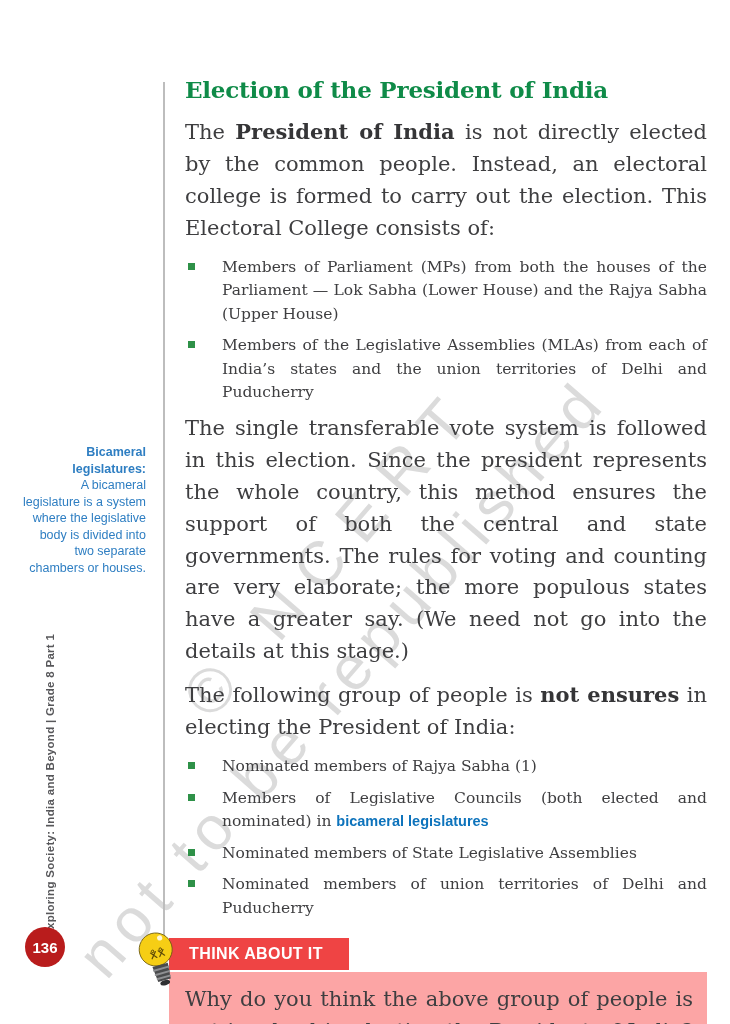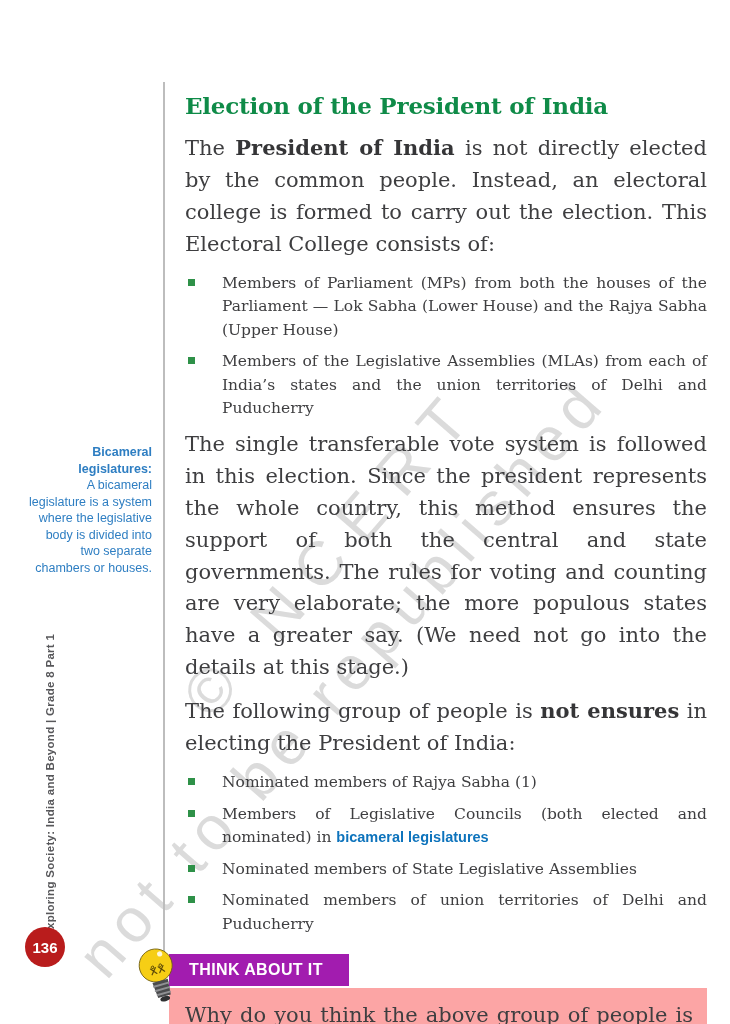--- a/index.html
+++ b/index.html
@@ -11,60 +11,60 @@
   .watermark{
     position:absolute;z-index:0;white-space:nowrap;
     font-family:"Liberation Sans",sans-serif;color:#d3d3d3;opacity:.8;
     transform-origin:0 50%;transform:rotate(-49deg);font-weight:400;
   }
   .wm1{font-size:62px;letter-spacing:20px;left:195px;top:672px;}
   .wm2{font-size:62px;letter-spacing:9px;left:90px;top:932px;}
   
   .vline{position:absolute;left:163px;top:82px;width:2px;height:870px;background:#bdbdbd;z-index:1;}
   .margin-note{
-    position:absolute;left:28px;top:444px;width:124px;text-align:right;z-index:2;
+    position:absolute;left:22px;top:444px;width:124px;text-align:right;z-index:2;
     font-family:"Liberation Sans",sans-serif;font-size:12.5px;line-height:1.32;color:#2e7ec2;
   }
   .margin-note .term{font-weight:bold;}
   .spine{
     position:absolute;left:44px;top:636px;height:298px;z-index:2;
     writing-mode:vertical-rl;transform:rotate(180deg);
     font-family:"Liberation Sans",sans-serif;font-size:11.5px;font-weight:600;
     color:#57575a;letter-spacing:.3px;white-space:nowrap;
     display:flex;align-items:center;justify-content:center;
   }
   .page-badge{
     position:absolute;left:25px;top:927px;width:40px;height:40px;border-radius:50%;
     background:#b91c1c;color:#fff;z-index:2;
     font-family:"Liberation Sans",sans-serif;font-weight:bold;font-size:15px;
     display:flex;align-items:center;justify-content:center;
   }
   
   .content{position:absolute;left:185px;top:76px;width:522px;z-index:2;color:#3e3e40;}
   .content h1{
-    font-size:23px;font-weight:bold;color:#0f8b48;margin:16px 0 13px;letter-spacing:-.2px;
+    font-size:23px;font-weight:bold;color:#0f8b48;margin:0 0 13px;letter-spacing:-.2px;
     font-family:"DejaVu Serif",serif;
   }
   .content p{font-size:21px;line-height:1.52;text-align:justify;margin:0 0 11px;}
   .content strong{font-weight:bold;color:#353537;}
   .blist{list-style:none;margin:0 0 6px;padding:0;}
   .blist li{
     position:relative;padding-left:37px;margin:0 0 8px;
     font-size:15.5px;line-height:1.52;text-align:justify;
   }
   .sq{position:absolute;left:3px;top:7px;width:7px;height:7px;background:#2e9148;}
   .glossary-link{
     color:#0d73bc;font-family:"Liberation Sans",sans-serif;font-weight:bold;
     font-size:14.5px;text-decoration:none;cursor:pointer;
   }
   
   .think{position:relative;margin-top:18px;}
   .bulb{position:absolute;left:-49px;top:-11px;width:46px;height:72px;z-index:3;}
   .banner{
-    display:block;width:fit-content;background:#a21caf;color:#ffffff;
+    display:block;width:fit-content;background:#ef4444;color:#ffffff;
     font-family:"Liberation Sans",sans-serif;font-weight:bold;font-size:16px;
     letter-spacing:.4px;padding:7px 26px 7px 20px;margin-left:-16px;margin-bottom:2px;
   }
   .qbox{background:#fca5a5;margin-left:-16px;padding:12px 14px 12px 16px;}
   .qbox p{margin:0;}
   .answer{margin-top:14px;font-weight:bold;}
 </style>
 </head>
 <body>
 

